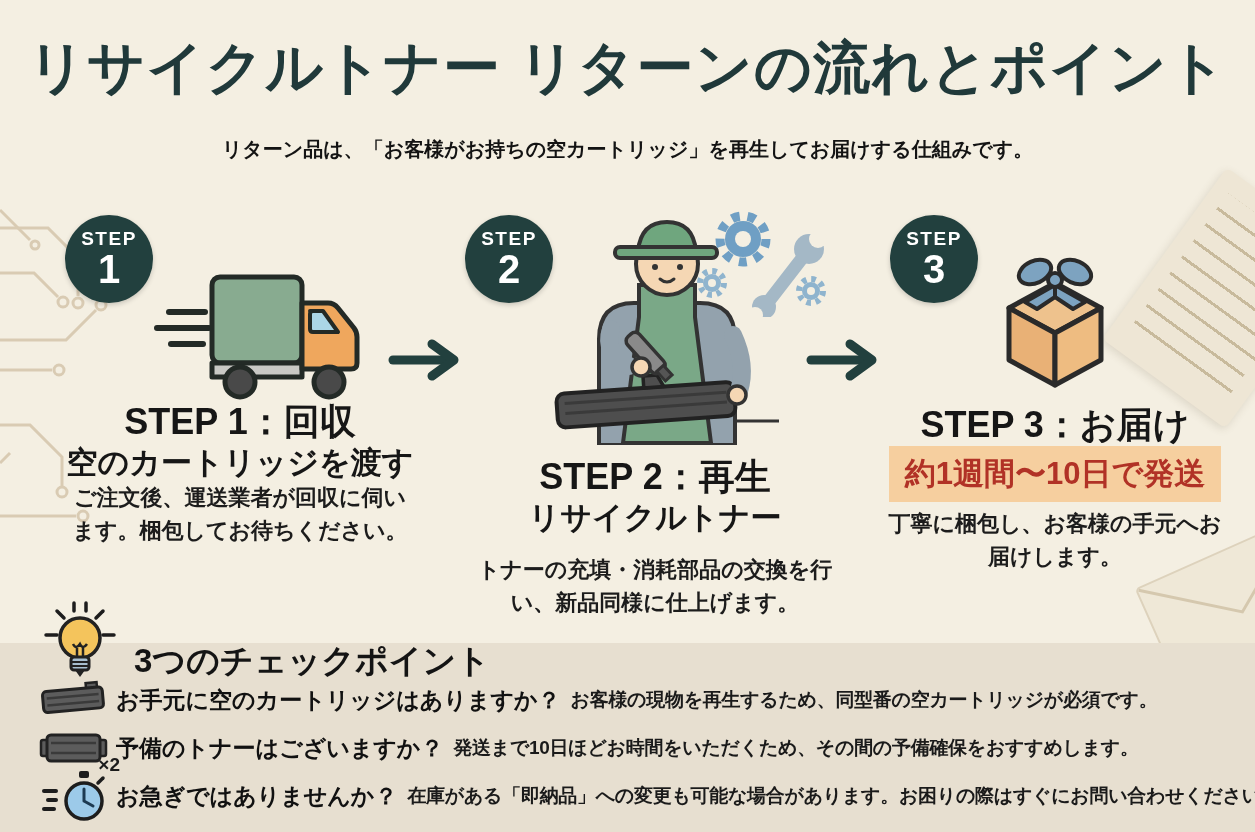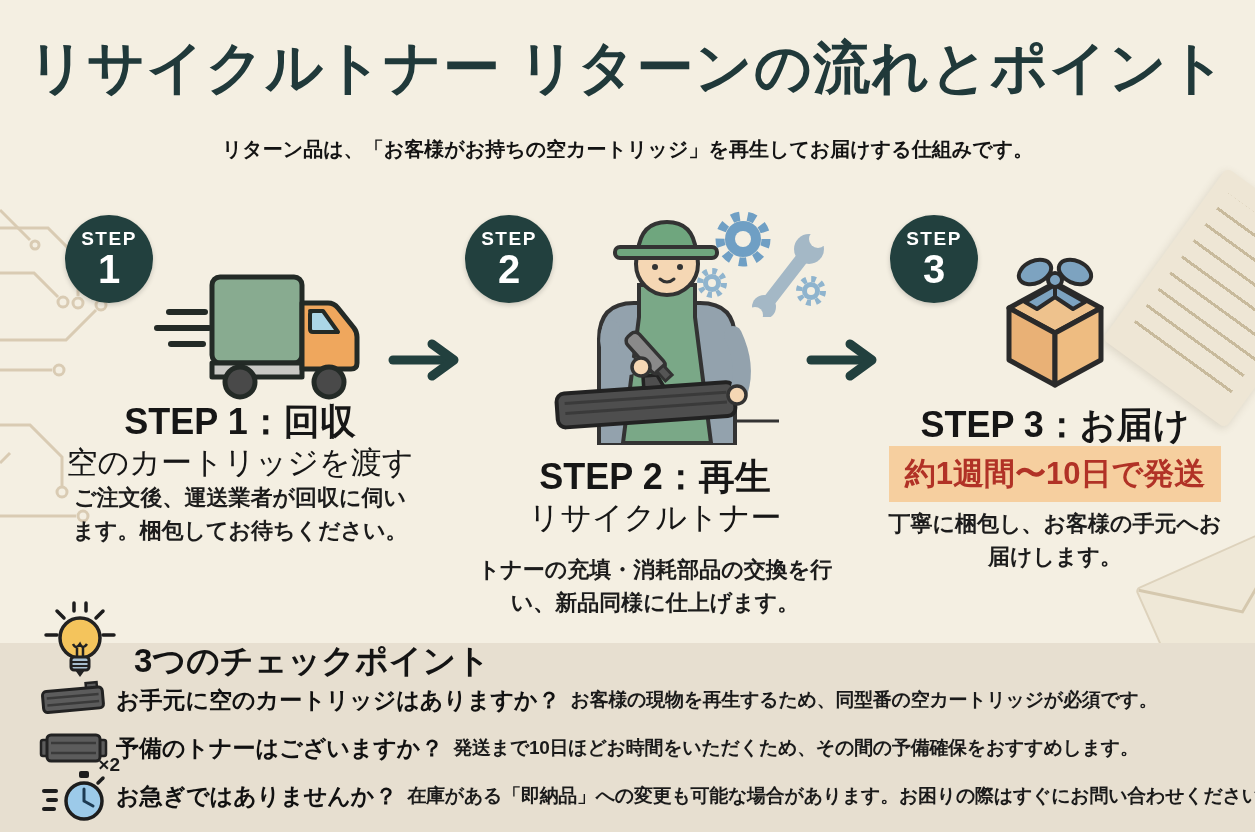--- a/index.html
+++ b/index.html
@@ -33,21 +33,21 @@
   .step1 .badge { left:25px; top:10px; }
   .step2 .badge { left:10px; top:10px; }
   .step3 .badge { left:30px; top:10px; }
 
   .icon-truck  { position:absolute; left:112px; top:58px; }
   .icon-worker { position:absolute; left:92px;  top:2px; }
   .icon-gears  { position:absolute; left:242px; top:0px; }
   .icon-gift   { position:absolute; left:125px; top:48px; }
 
   .step-heading { position:absolute; width:100%; text-align:center; font-size:36px; font-weight:800; white-space:nowrap; }
-  .step-sub     { position:absolute; width:100%; text-align:center; font-size:31px; font-weight:400; white-space:nowrap; }
+  .step-sub     { position:absolute; width:100%; text-align:center; font-size:31px; font-weight:700; white-space:nowrap; }
   .step-body    { position:absolute; text-align:center; font-size:22px; font-weight:700; line-height:1.5; color:#1c1c1c; }
 
   .step1 .step-heading { top:193px; }
   .step1 .step-sub     { top:237px; }
   .step1 .step-body    { top:276px; left:28px; width:344px; }
 
   .step2 .step-heading { top:248px; }
   .step2 .step-sub     { top:292px; }
   .step2 .step-body    { top:348px; left:15px; width:370px; }
 

